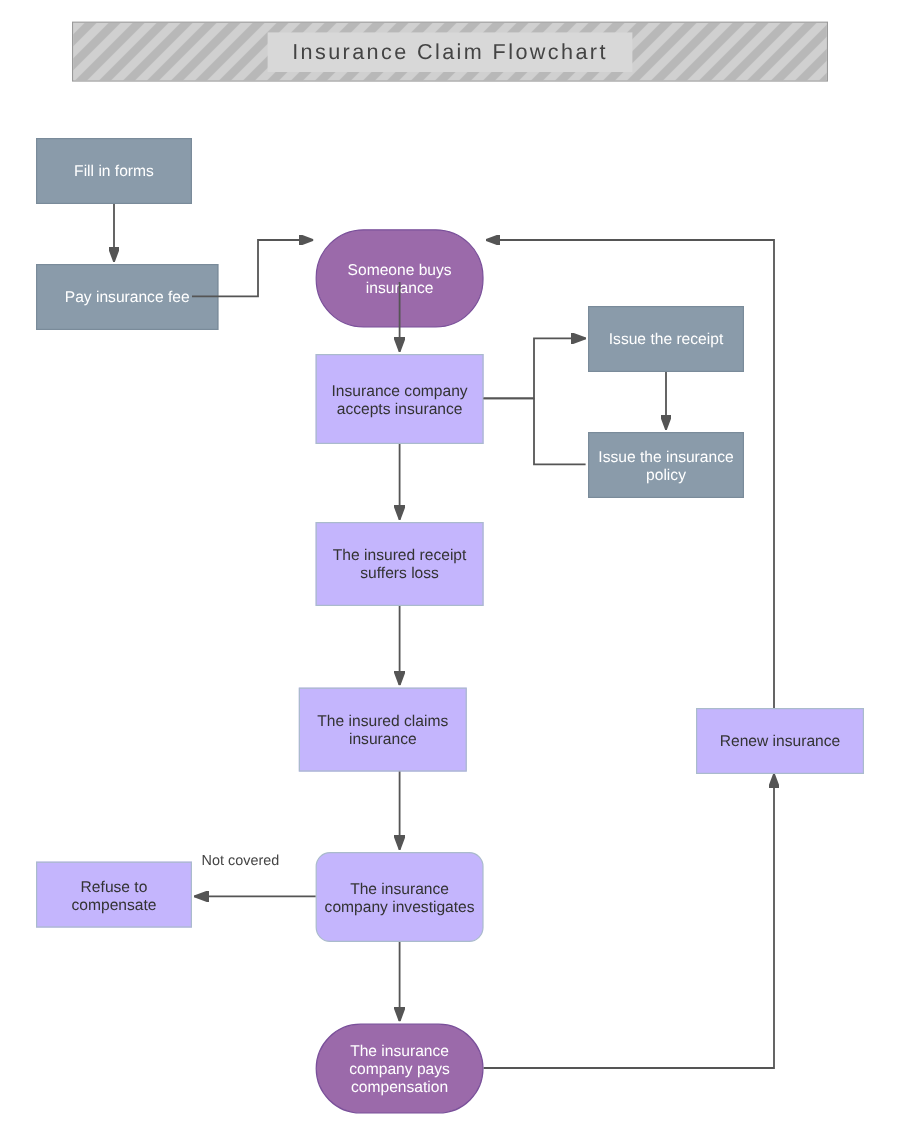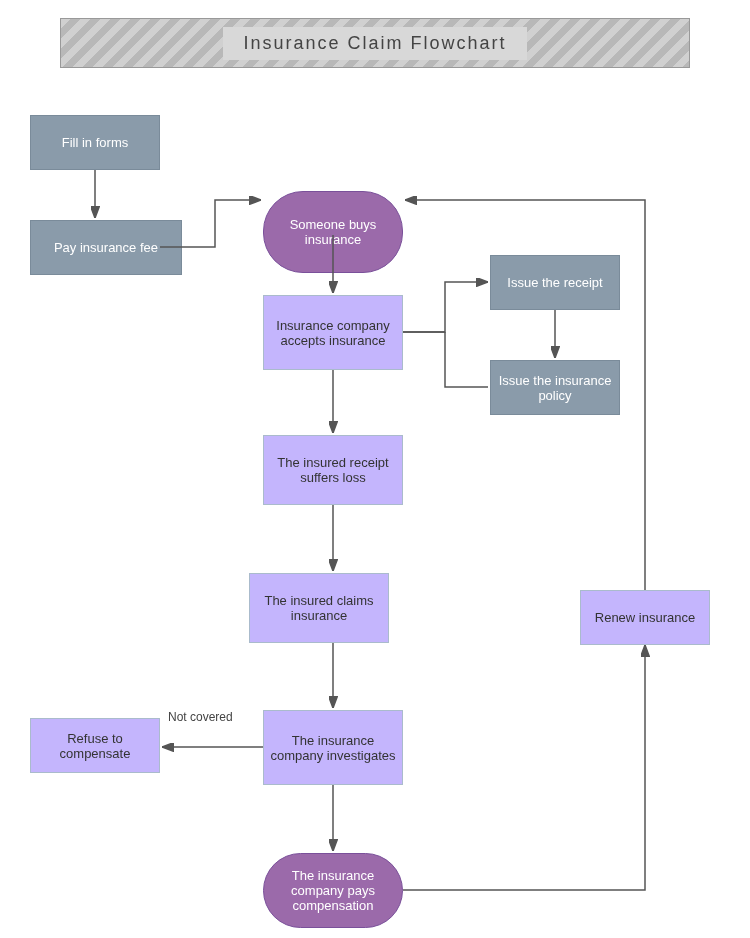--- a/index.html
+++ b/index.html
@@ -122,35 +122,35 @@
 </div>
 
 <div class="box-light" style="left:263px; top:435px; width:140px; height:70px;">
   <span>The insured receipt suffers loss</span>
 </div>
 
 <div class="box-light" style="left:249px; top:573px; width:140px; height:70px;">
   <span>The insured claims insurance</span>
 </div>
 
-<div class="box-light" style="left:263px; top:710px; width:140px; height:75px;">
+<div class="box-light" style="left:263px; top:710px; width:140px; height:75px;border-radius:12px;">
   <span>The insurance company investigates</span>
 </div>
 
 <div class="box-light" style="left:30px; top:718px; width:130px; height:55px;">
   <span>Refuse to compensate</span>
 </div>
 
 <div style="position:absolute; left:168px; top:710px; font-size:12px; color:#444;">Not covered</div>
 
 <div class="box-purple" style="left:263px; top:853px; width:140px; height:75px;">
   <span>The insurance company pays compensation</span>
 </div>
 
-<div class="box-light" style="left:580px; top:590px; width:130px; height:55px;">
+<div class="box-light" style="left:580px; top:590px; width:140px; height:55px;">
   <span>Renew insurance</span>
 </div>
 
 <svg class="arrows">
   <defs>
     <marker id="arrowhead" markerWidth="8" markerHeight="6" refX="8" refY="3" orient="auto">
       <polygon points="0 0, 8 3, 0 6"></polygon>
     </marker>
   </defs>
 

